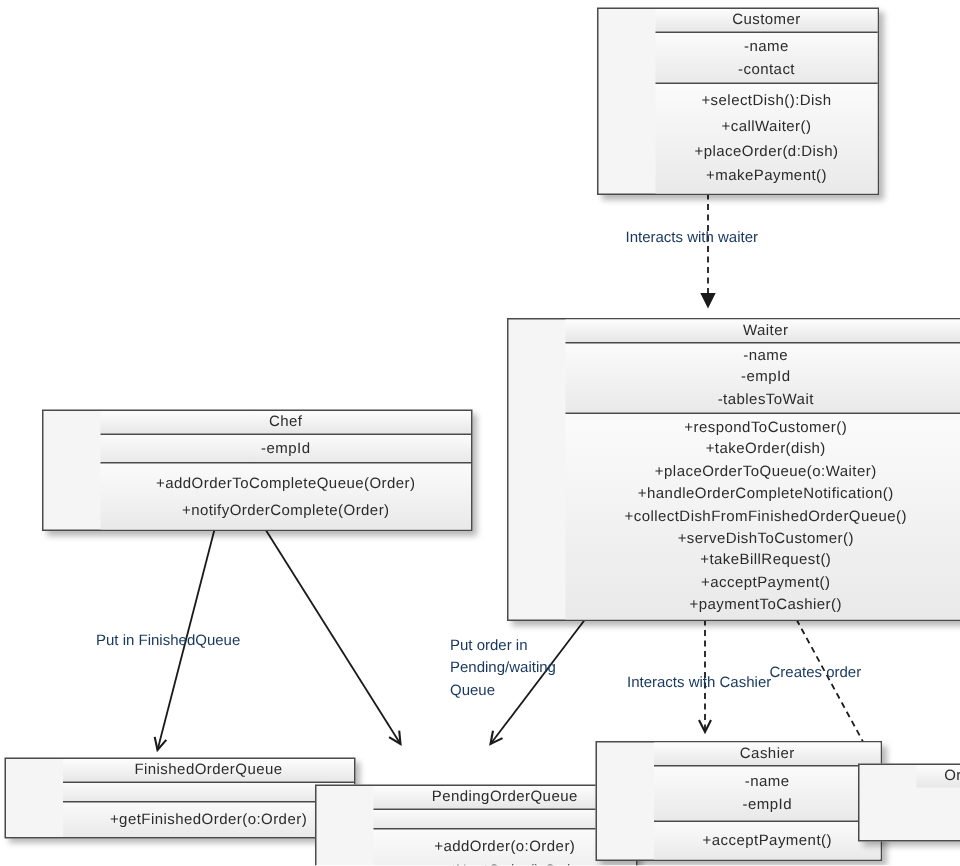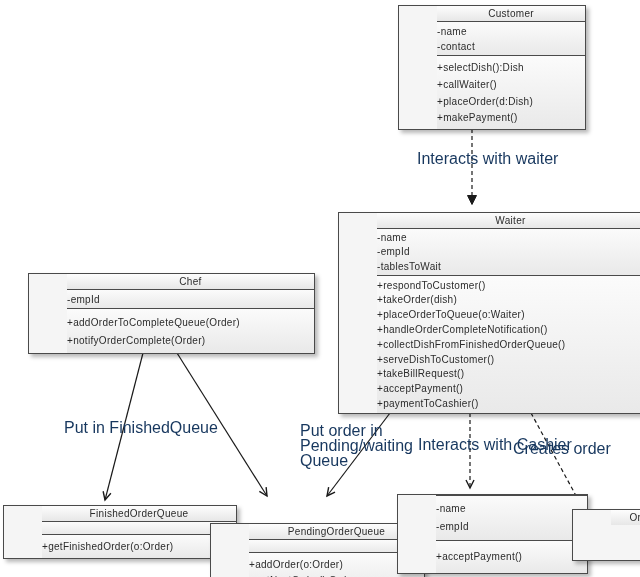--- a/index.html
+++ b/index.html
@@ -18,25 +18,25 @@
     height:15px;flex:0 0 15px;display:flex;align-items:center;justify-content:center;
     font-size:10px;letter-spacing:0.03em;
     background:linear-gradient(180deg,#fdfdfd 0%,#e7e7e7 100%);
   }
   .compartment{
     border-top:1px solid #4a4a4a;display:flex;flex-direction:column;
     justify-content:space-evenly;min-height:12px;
     background:linear-gradient(180deg,#fbfbfb 0%,#e9e9e9 100%);
   }
   .row{
-    text-align:left;font-size:10px;line-height:1.1;letter-spacing:0.03em;
+    text-align:center;font-size:10px;line-height:1.1;letter-spacing:0.03em;
     white-space:nowrap;overflow:hidden;
   }
   .edge-label{
-    position:absolute;z-index:3;font-size:16px;line-height:15px;
+    position:absolute;z-index:3;font-size:10px;line-height:15px;
     color:var(--label-color,#17375e);white-space:pre-line;
   }
 </style>
 </head>
 <body>
 
 <div id="canvas">
 
   <svg id="edges" width="640" height="577">
     <defs>
@@ -111,34 +111,35 @@
   <div class="uml-box" style="left:210px;top:523px;width:175px;height:68px">
     <div class="uml-title">PendingOrderQueue</div>
     <div class="compartment" style="flex-grow:0.9"></div>
     <div class="compartment" style="flex-grow:2">
       <div class="row">+addOrder(o:Order)</div>
       <div class="row">+getNextOrder():Order</div>
     </div>
   </div>
 
   <div class="uml-box" style="left:397px;top:494px;width:151px;height:78px">
+    <div class="uml-title">Cashier</div>
     <div class="compartment" style="flex-grow:2">
       <div class="row">-name</div>
       <div class="row">-empId</div>
     </div>
     <div class="compartment" style="flex-grow:2">
       <div class="row">+acceptPayment()</div>
     </div>
   </div>
 
   <div class="uml-box" style="left:572px;top:509px;width:64px;height:50px">
     <div class="uml-title">Order</div>
   </div>
 
   <div class="edge-label" style="left:417px;top:151px">Interacts with waiter</div>
   <div class="edge-label" style="left:64px;top:420px">Put in FinishedQueue</div>
   <div class="edge-label" style="left:300px;top:423px">Put order in
 Pending/waiting
 Queue</div>
-  <div class="edge-label" style="left:418px;top:437px">Interacts with Cashier</div>
+  <div class="edge-label" style="left:418px;top:448px">Interacts with Cashier</div>
   <div class="edge-label" style="left:513px;top:441px">Creates order</div>
 
 </div>
 
 </body></html>

